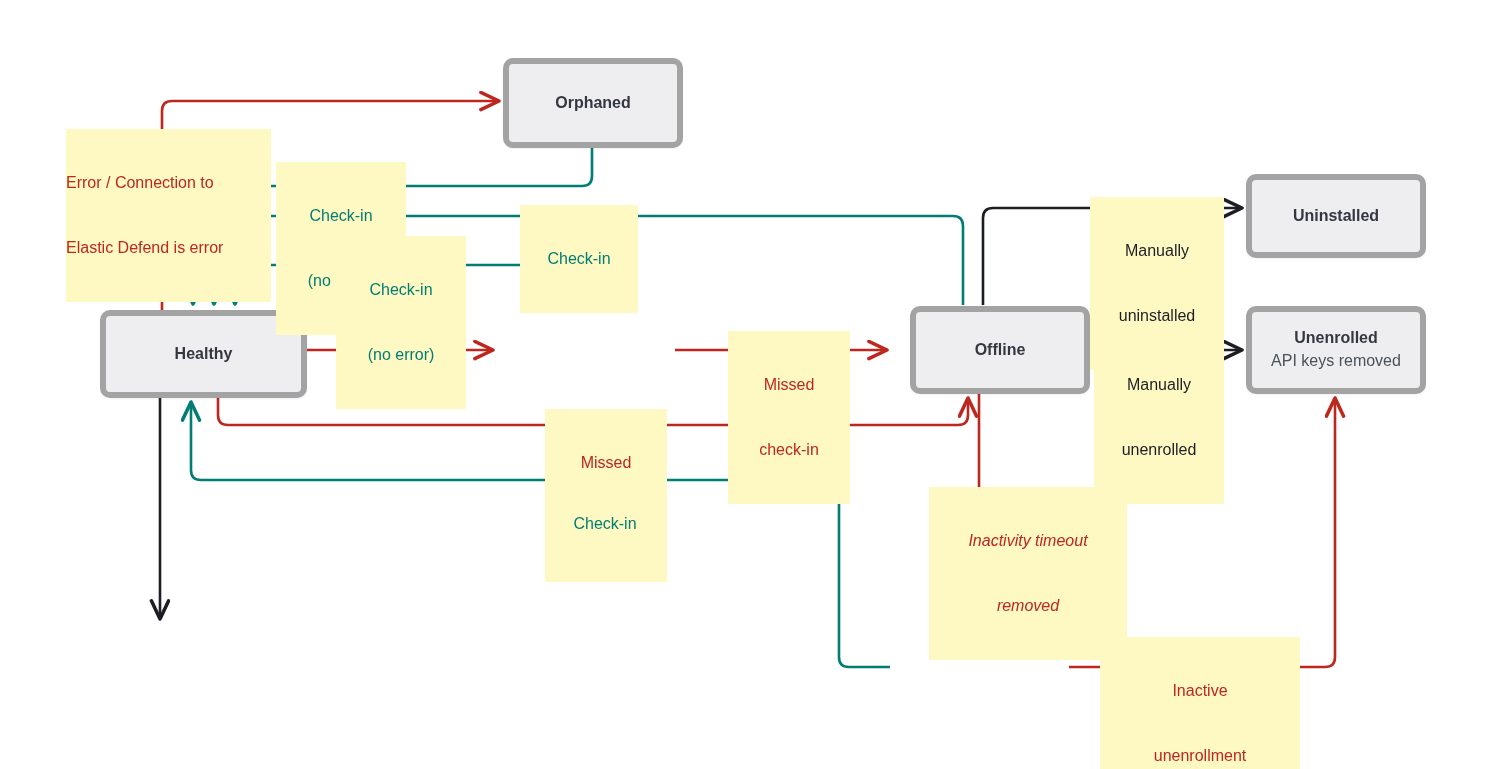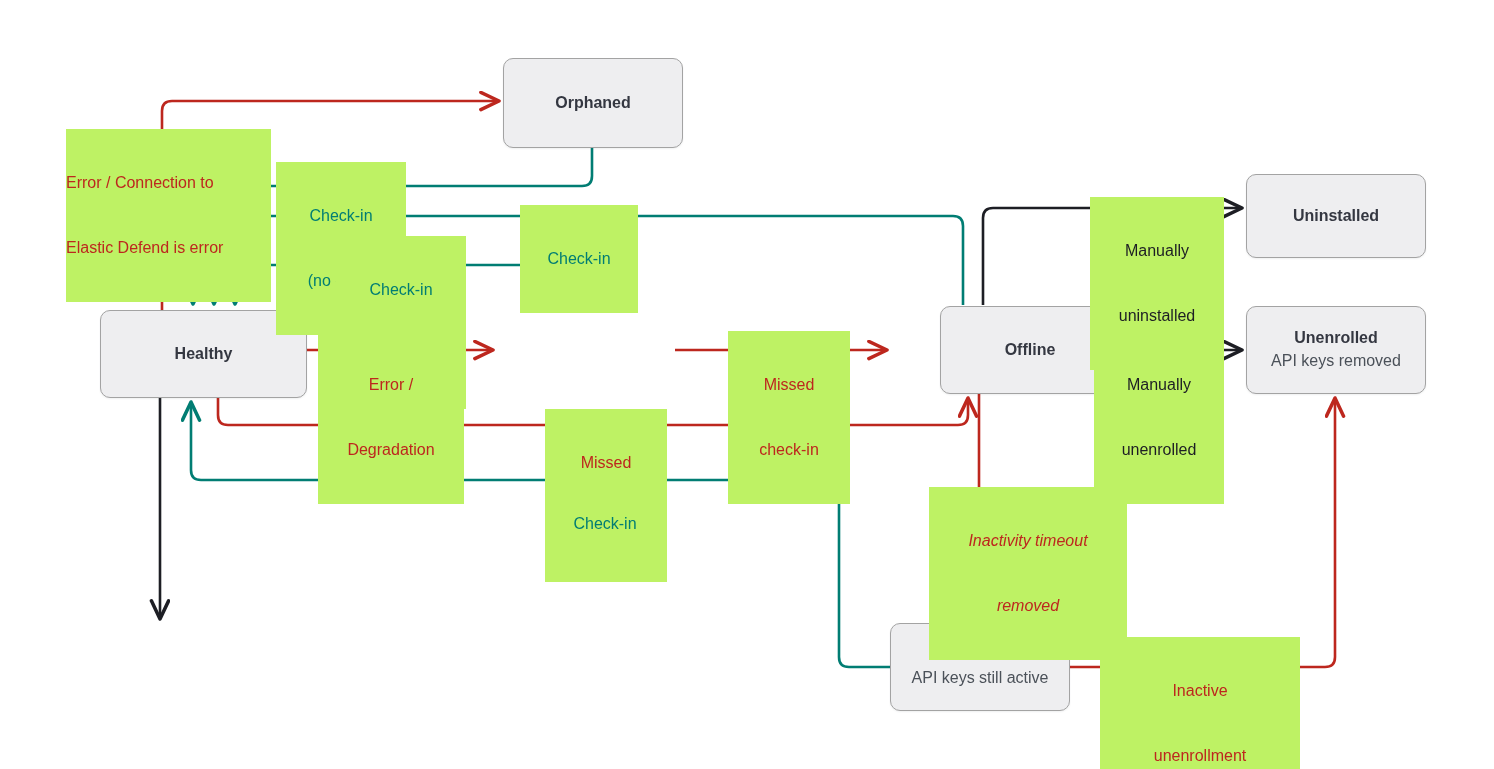--- a/index.html
+++ b/index.html
@@ -21,21 +21,21 @@
     position: absolute;
     left: 0;
     top: 0;
     width: 1494px;
     height: 769px;
   }
   .node {
     position: absolute;
     box-sizing: border-box;
     background: #eeeef0;
-    border: 1px solid #a3a3a3;
+    border: 6px solid #a3a3a3;
     border-radius: 10px;
     display: flex;
     flex-direction: column;
     align-items: center;
     justify-content: center;
     box-shadow: 0 1px 2px rgba(30,40,60,0.07);
   }
   .node-title {
     font-weight: bold;
     font-size: 16px;
@@ -49,21 +49,21 @@
     line-height: 1.3;
     text-align: center;
     margin-top: 3px;
   }
   .elabel {
     position: absolute;
     font-size: 16px;
     line-height: 1.35;
     text-align: center;
     white-space: pre;
-    background: #bef264;
+    background: #fef9c3;
     padding: 0 5px;
   }
   .elabel.left {
     text-align: left;
     padding-left: 0;
   }
   .c-red   { color: #bd271e; }
   .c-teal  { color: #017d73; }
   .c-dark  { color: #1d1e24; }
 </style>
@@ -118,62 +118,54 @@
 
   <div class="node" style="left:503px; top:58px; width:180px; height:90px;">
     <div class="node-title">Orphaned</div>
   </div>
 
   <div class="node" style="left:100px; top:310px; width:207px; height:88px;">
     <div class="node-title">Healthy</div>
   </div>
 
 
-  <div class="node" style="left:940px; top:306px; width:180px; height:88px;">
+  <div class="node" style="left:910px; top:306px; width:180px; height:88px;">
     <div class="node-title">Offline</div>
   </div>
 
   <div class="node" style="left:1246px; top:174px; width:180px; height:84px;">
     <div class="node-title">Uninstalled</div>
   </div>
 
   <div class="node" style="left:1246px; top:306px; width:180px; height:88px;">
     <div class="node-title">Unenrolled</div>
     <div class="node-sub">API keys removed</div>
   </div>
 
 
-  <div class="node" style="left:890px; top:623px; width:180px; height:88px;">
-    <div class="node-title">Inactive</div>
-    <div class="node-sub">API keys still active</div>
-  </div>
 
   <div class="elabel left c-red" style="left:66px; top:129px; width:200px;">
     <div>Error / Connection to</div>
     <div>Elastic Defend is error</div>
   </div>
 
   <div class="elabel c-teal" style="left:276px; top:162px; width:120px;">
     <div>Check-in</div>
     <div>(no error)</div>
   </div>
 
   <div class="elabel c-teal" style="left:520px; top:205px; width:108px;">
     <div>Check-in</div>
   </div>
 
   <div class="elabel c-teal" style="left:336px; top:236px; width:120px;">
     <div>Check-in</div>
     <div>(no error)</div>
   </div>
 
-  <div class="elabel c-red" style="left:318px; top:331px; width:136px;">
-    <div>Error /</div>
-    <div>Degradation</div>
-  </div>
 
   <div class="elabel c-red" style="left:728px; top:331px; width:112px;">
     <div>Missed</div>
     <div>check-in</div>
   </div>
 
   <div class="elabel c-red" style="left:545px; top:409px; width:112px;">
     <div>Missed</div>
     <div>check-in</div>
   </div>

